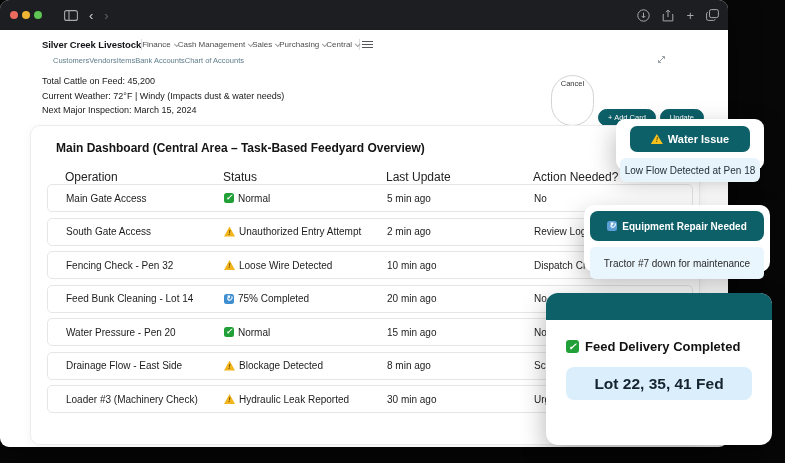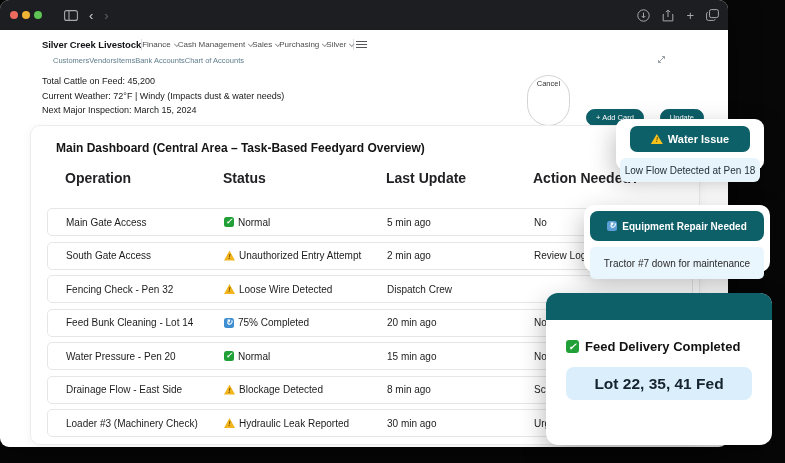--- a/index.html
+++ b/index.html
@@ -34,38 +34,38 @@
   .vdiv { width:1px; height:11px; background:#dcdcdc; }
   .nav-item { display:flex; align-items:center; gap:3px; font-size:8px; color:#4d4d4f; cursor:default; }
   .chev { width:4px; height:4px; border-right:1px solid #9b9b9e; border-bottom:1px solid #9b9b9e; transform:rotate(45deg) translateY(-1px); }
   .burger { width:11px; display:flex; flex-direction:column; gap:2.2px; margin-left:2px; }
   .burger i { display:block; height:1.2px; background:#56565a; }
   .subnav { display:flex; padding:6px 0 0 53px; font-size:7.5px; color:#5e7d8b; }
 
   
   .info-row { display:flex; justify-content:space-between; padding:9px 24px 0 42px; }
   .info-lines div { font-size:9px; color:#17181a; line-height:14.5px; }
-  .btns { display:flex; gap:16px; margin-top:1px; }
+  .btns { display:flex; gap:4px; margin-top:1px; }
   .btn { font-size:7.5px; border-radius:999px; padding:3.5px 9px; line-height:1.1; white-space:nowrap; }
   .btn.cancel { background:#fff; border:1px solid #d3d3d3; color:#333; }
   .btn.teal { background:#0d5f68; border:1px solid #0d5f68; color:#fff;margin-top:34px; }
   .expand { position:absolute; left:656px; top:51px; }
 
   
   .panel {
     position:absolute; left:30px; top:125px; width:670px; height:320px;
     background:#fff; border:1px solid #ececee; border-radius:10px;
     box-shadow:0 2px 10px rgba(0,0,0,.05);
   }
   .panel-title { font-size:12px; font-weight:bold; color:#141414; padding:15px 0 0 25px; }
   .thead {
     display:grid; grid-template-columns:158px 163px 147px 1fr;
-    padding:15px 0 0 34px; font-size:14px; font-weight:bold; color:#222225;
-  }
-  .tbody { margin-top:22px; }
+    padding:15px 0 0 34px; font-size:12px; font-weight:normal; color:#222225;
+  }
+  .tbody { margin-top:0; }
   .row {
     display:grid; grid-template-columns:158px 163px 147px 1fr; align-items:center;
     width:646px; height:28px; margin:0 0 5.5px 16px; padding-left:18px;
     border:1px solid #e6e6e8; border-radius:5px; background:#fff;
     font-size:10px; color:#1c1c1e;
   }
   .status-cell { display:flex; align-items:center; gap:4px; }
   .icon-sq {
     width:10px; height:10px; border-radius:2.5px; color:#fff;
     font-size:8px; line-height:10px; text-align:center; font-weight:bold; flex:0 0 auto;
@@ -181,21 +181,21 @@
       </span>
     <span class="nav-item">
         <span>Sales</span>
         <i class="chev"></i>
       </span>
     <span class="nav-item">
         <span>Purchasing</span>
         <i class="chev"></i>
       </span>
     <span class="nav-item">
-        <span>Silver</span>
+        <span>Central</span>
         <i class="chev"></i>
       </span>
     <span class="vdiv"></span>
     <span class="burger">
         <i></i>
         <i></i>
         <i></i>
       </span>
   </div>
   <div class="subnav">
@@ -250,20 +250,21 @@
           </span>
         <span>2 min ago</span>
         <span>Review Log</span>
       </div>
       <div class="row">
         <span>Fencing Check - Pen 32</span>
         <span class="status-cell">
             <i class="icon-warn">!</i>
             <span>Loose Wire Detected</span>
           </span>
+        <span>10 min ago</span>
         <span>Dispatch Crew</span>
       </div>
       <div class="row">
         <span>Feed Bunk Cleaning - Lot 14</span>
         <span class="status-cell">
             <i class="icon-sq icon-refresh">↻</i>
             <span>75% Completed</span>
           </span>
         <span>20 min ago</span>
         <span>No</span>

